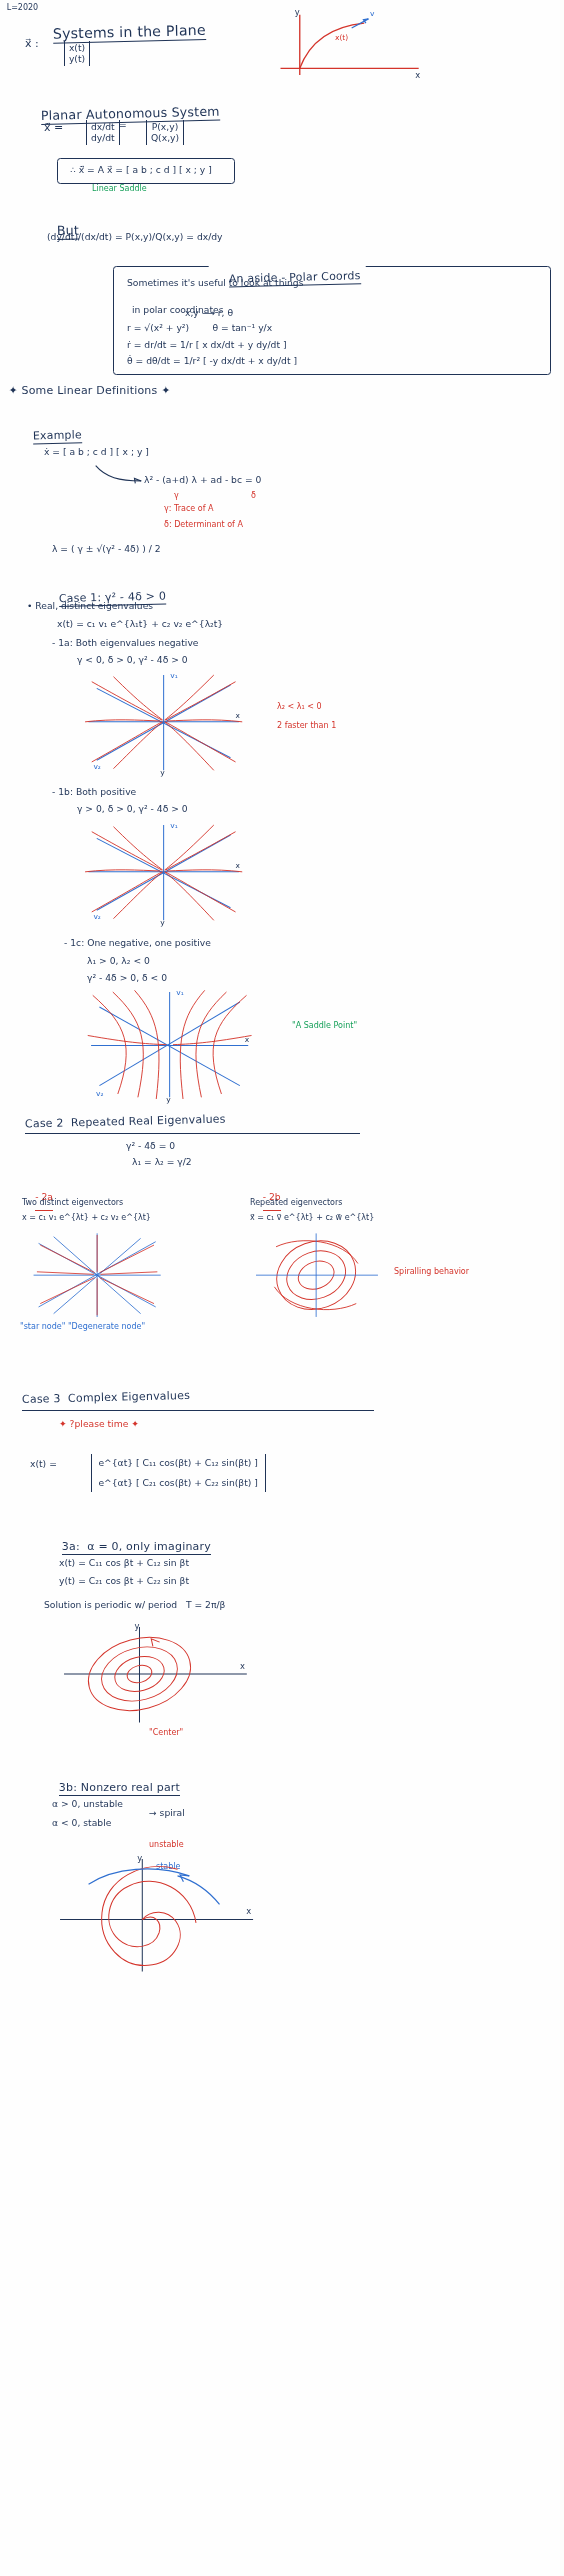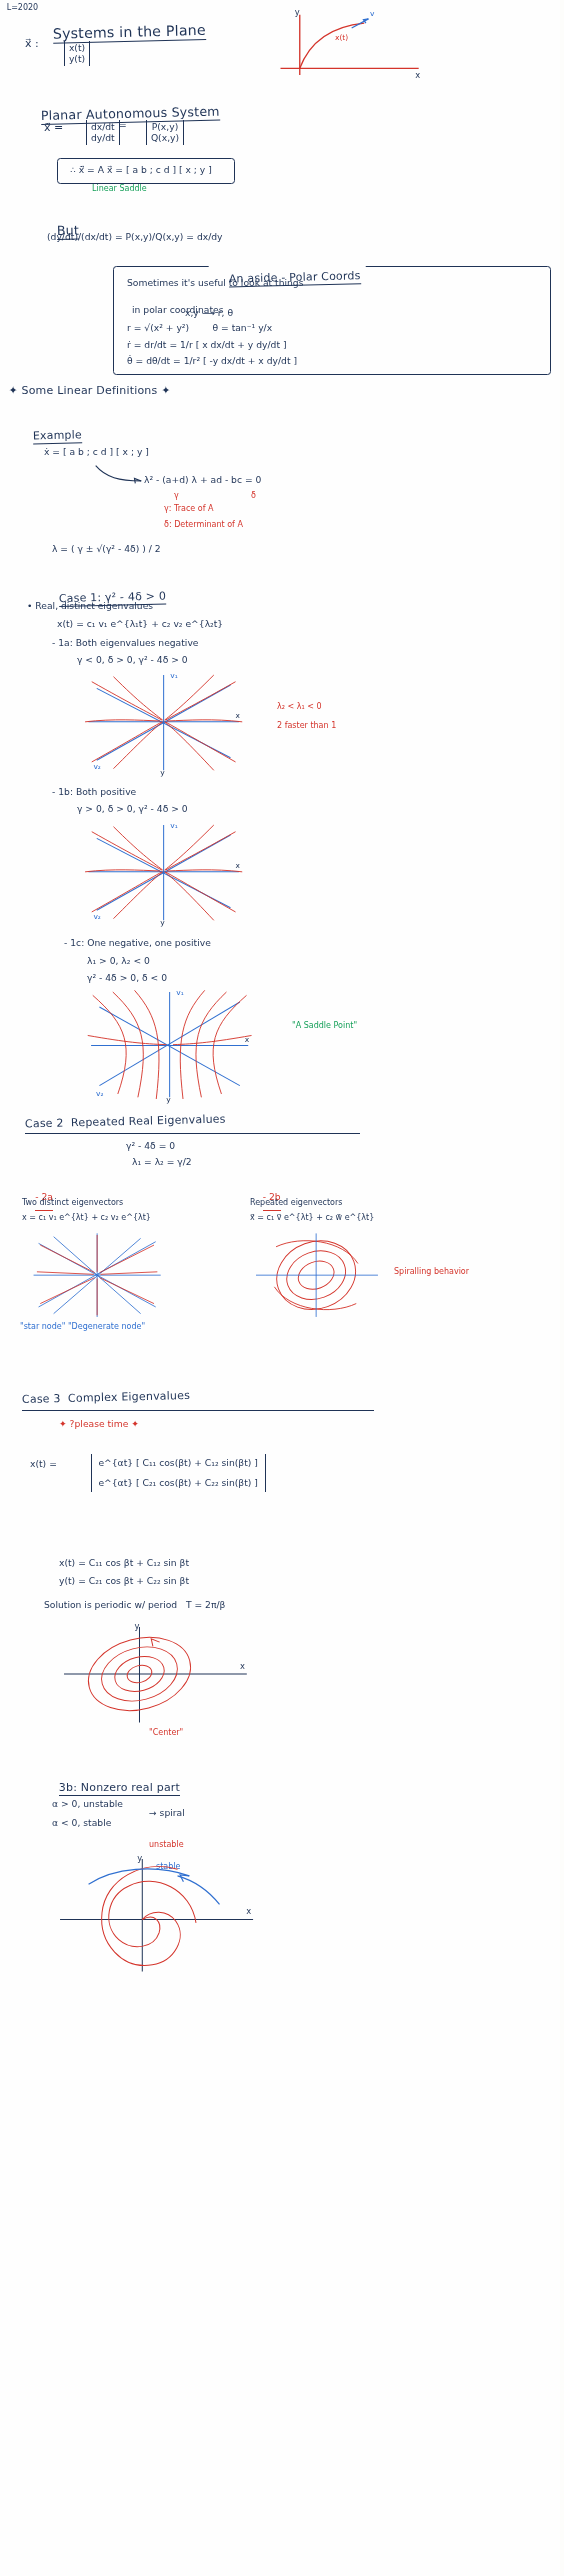--- a/index.html
+++ b/index.html
@@ -264,20 +264,23 @@
 
   <div class="ink sm" style="left:30px;top:1458px;">x(t) =</div>
   <div class="ink sm" style="left:79px;top:1443px;">
     <span class="matrix" style="padding:3.4px 6.7px;">
       <span>e^{αt} [ C₁₁ cos(βt) + C₁₂ sin(βt) ]</span>
       <span style="height:8.4px"></span>
       <span>e^{αt} [ C₂₁ cos(βt) + C₂₂ sin(βt) ]</span>
     </span>
   </div>
 
+  <div class="ink md hand" style="left:47px;top:1527px;">
+    <span class="ul">3a:  α = 0, only imaginary</span>
+  </div>
   <div class="ink sm" style="left:59px;top:1557px;">x(t) = C₁₁ cos βt + C₁₂ sin βt</div>
   <div class="ink sm" style="left:59px;top:1575px;">y(t) = C₂₁ cos βt + C₂₂ sin βt</div>
   <div class="ink sm" style="left:44px;top:1599px;">Solution is periodic w/ period   T = 2π/β</div>
 
   <svg style="left:59px;top:1622px;width:218px;height:109px" viewBox="0 0 260 130" width="218" height="109">
     <g stroke="#1f3356" stroke-width="1.2" fill="none">
       <line x1="6" y1="62" x2="224" y2="62"></line>
       <line x1="96" y1="6" x2="96" y2="120"></line>
     </g>
     <g stroke="#d4342b" stroke-width="1.1" fill="none">

